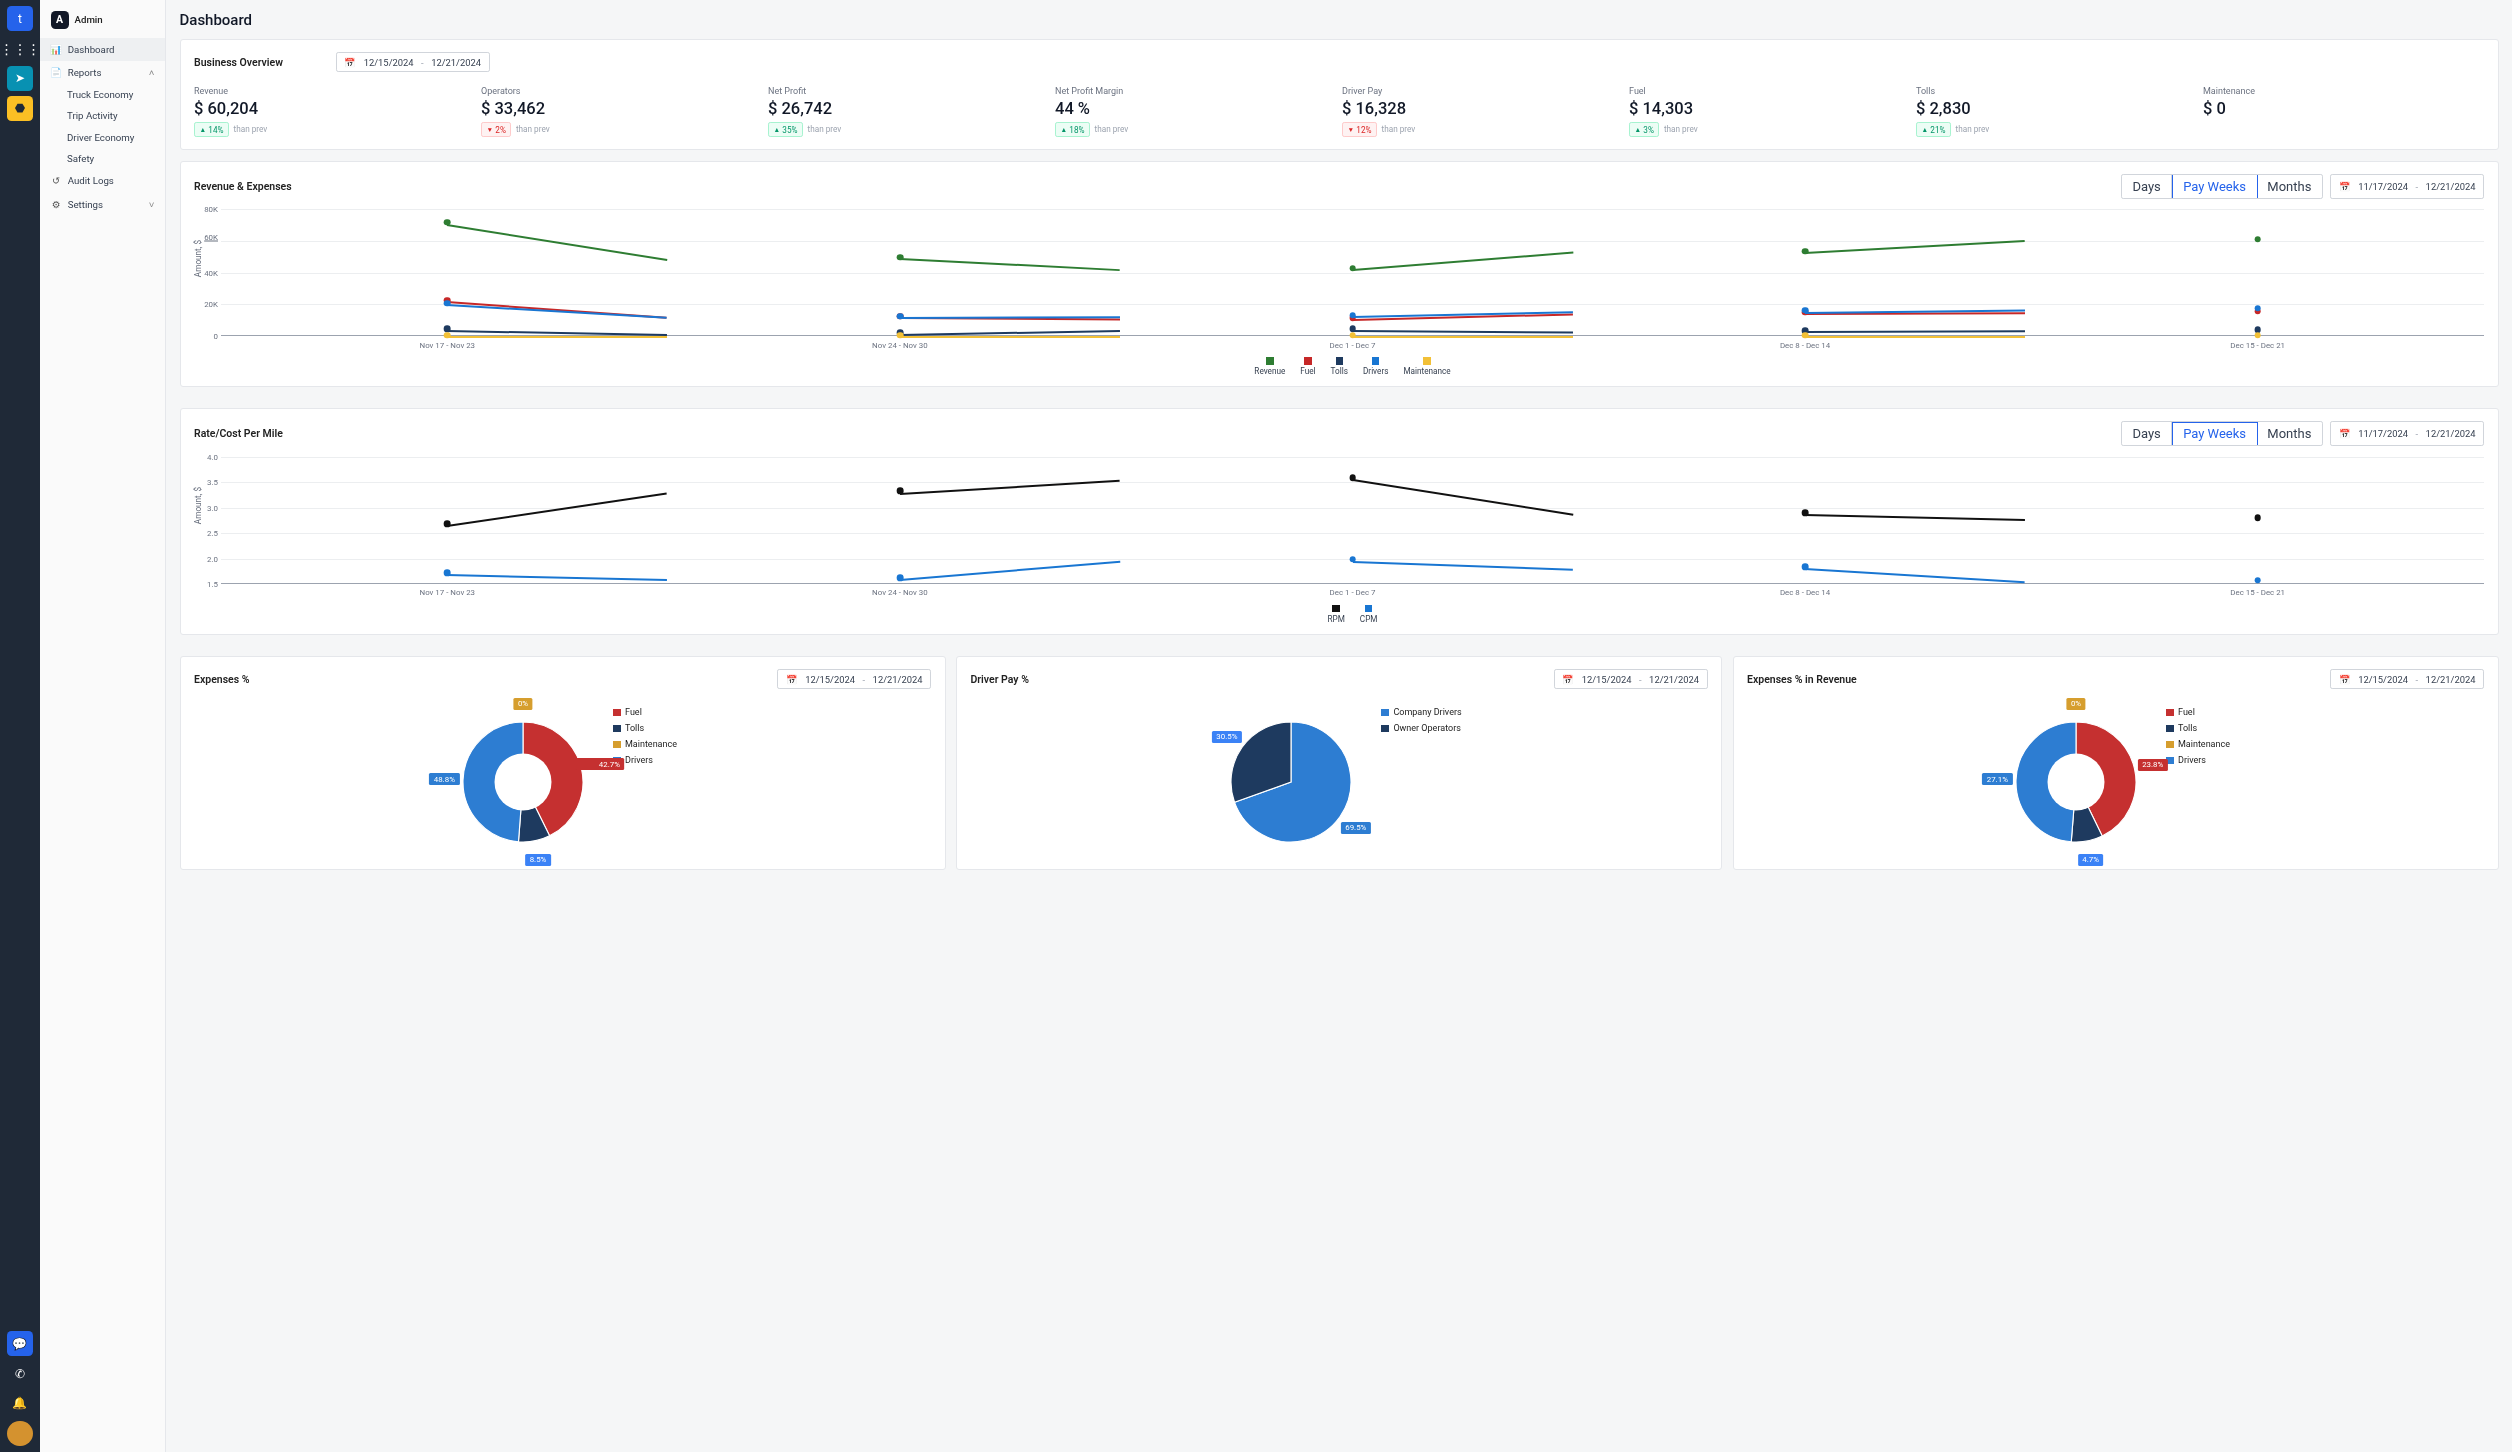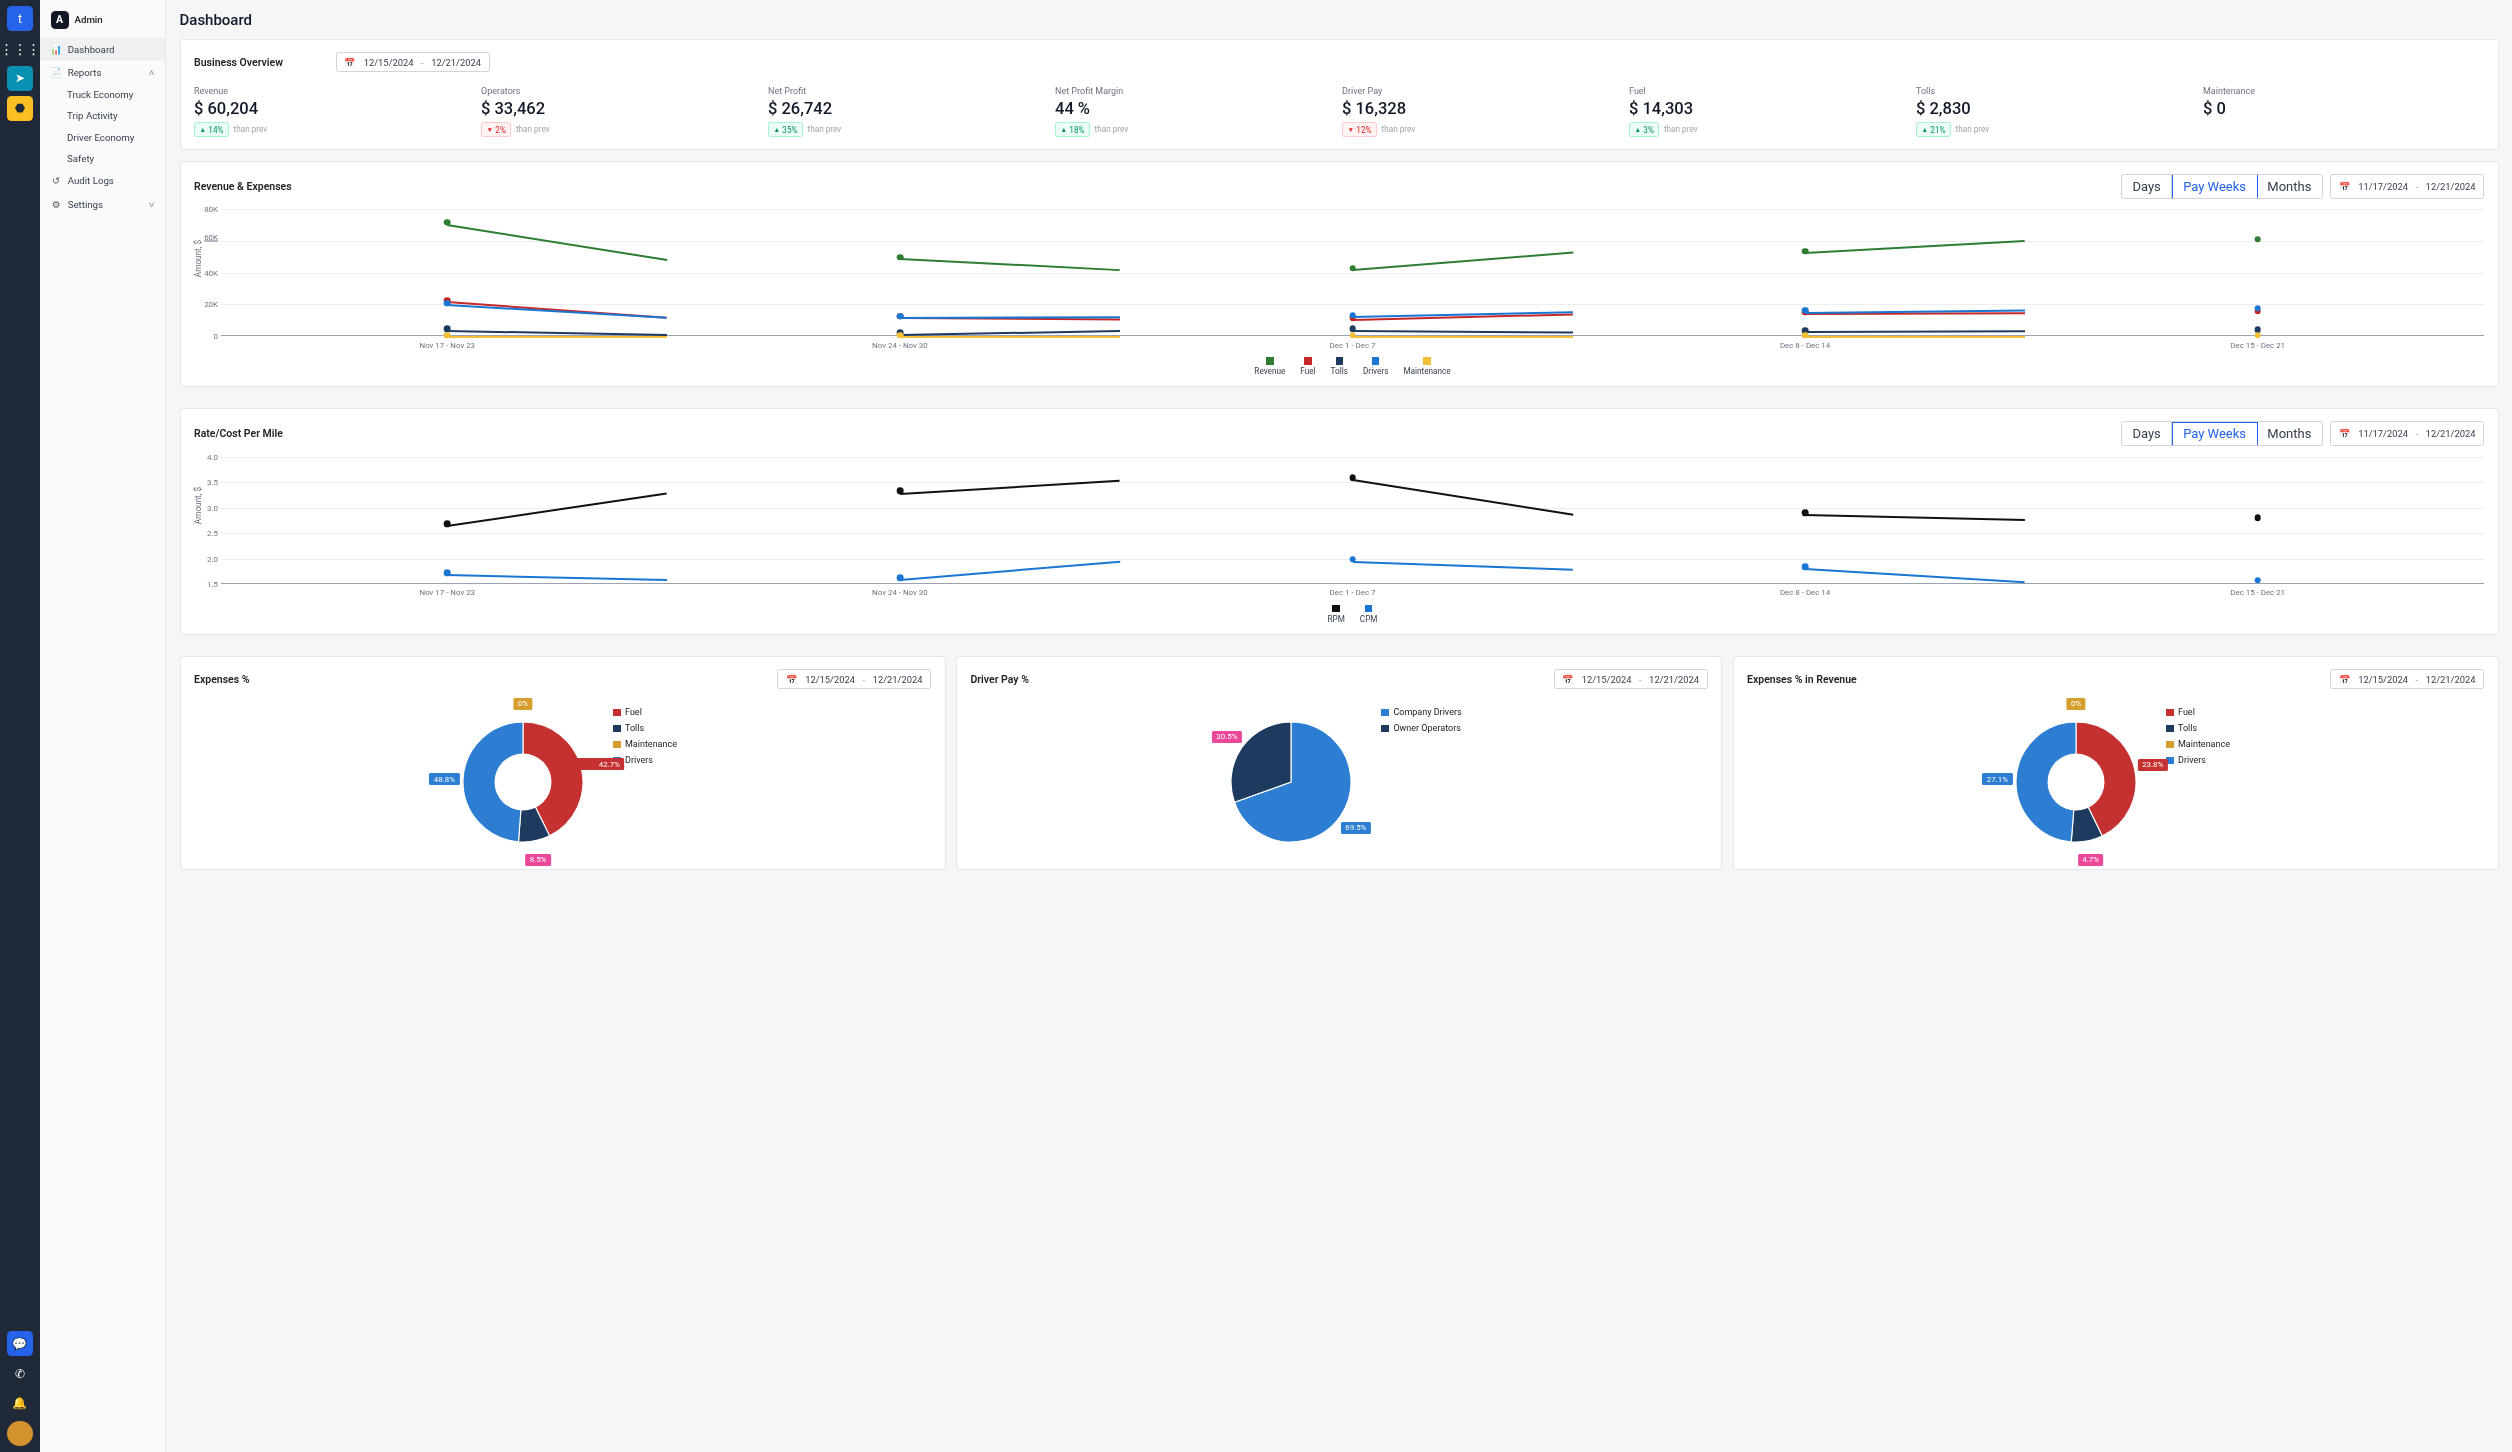--- a/index.html
+++ b/index.html
@@ -77,21 +77,21 @@
 .ln { position:absolute; height:1.5px; transform-origin: left center; }
 
 
 .pie-wrap { display:flex; gap: 15px; align-items:flex-start; justify-content:center; padding-top:7.5px; }
 .pie-box { position:relative; width:150px; height:150px; }
 .pie-legend { display:flex; flex-direction:column; gap:6px; font-size:9px; }
 .pie-legend .row { display:flex; align-items:center; gap:4.5px; }
 .pie-legend .sw { width:7.5px; height:7.5px; }
 .pie-label { position:absolute; background:#1f2937; color:#fff; font-size:7.9px; padding:1.5px 4.5px; border-radius:1.5px; transform:translate(-50%,-50%); white-space:nowrap; }
 .pie-label.blue { background:#2d7dd2; }
-.pie-label.navy { background:#ec4899; }
+.pie-label.navy { background:#3b82f6; }
 .pie-label.red { background:#c53030; }
 .pie-label.yellow { background:#d69e2e; }
 
 svg.pie-svg { width:100%; height:100%; }
 </style>
 </head>
 <body>
 
 <div class="app">
 

